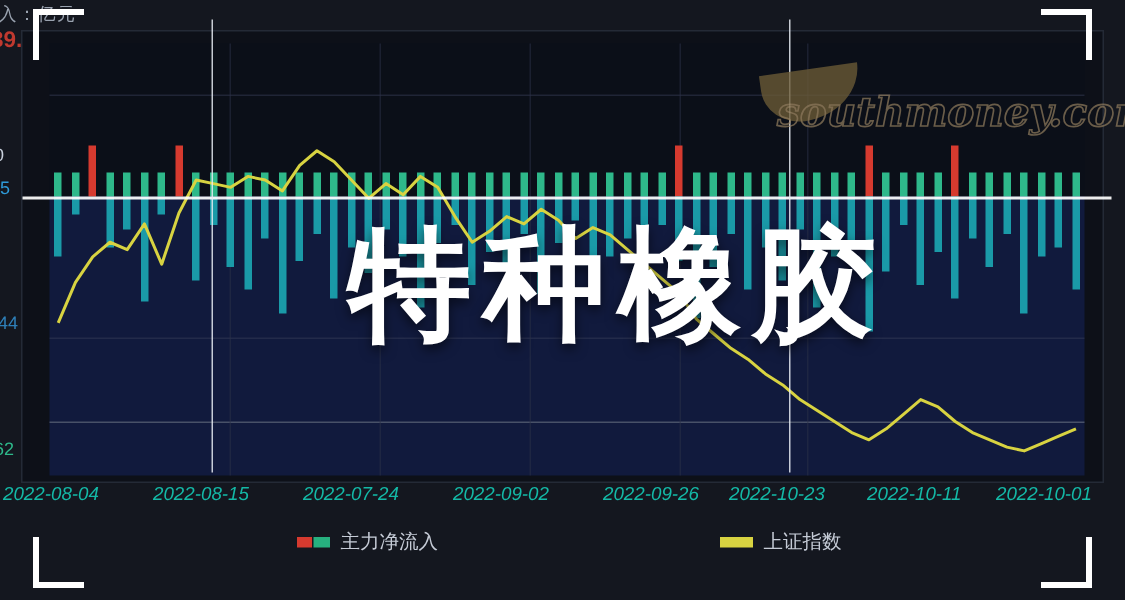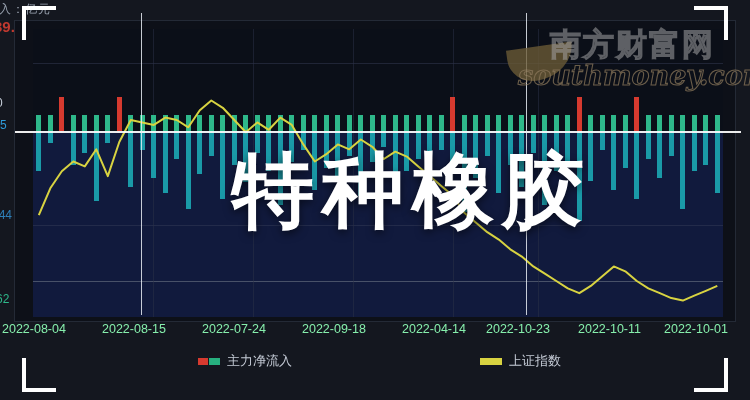--- a/index.html
+++ b/index.html
@@ -53,21 +53,21 @@
   .cross-v{position:absolute;top:-8px;height:302px;width:1px;background:#e8ecf3;opacity:.85;z-index:12;}
 
   .bars{position:absolute;left:0;top:0;width:100%;height:288px;}
   .bar{position:absolute;bottom:auto;}
 
   .svg-line{position:absolute;left:0;top:0;width:690px;height:288px;overflow:visible;}
 
   
   .ylab{position:absolute;font-size:12px;white-space:nowrap;z-index:14;}
   .xaxis{position:absolute;left:0;top:322px;width:750px;height:26px;}
-  .xtick{position:absolute;top:0;font-size:12.5px;color:#86efac;white-space:nowrap;}
+  .xtick{position:absolute;top:0;font-size:12.5px;color:#14b8a6;white-space:nowrap;font-style:italic;}
 
   
   .legend{position:absolute;left:0;top:352px;width:750px;height:26px;}
   .leg-item{position:absolute;top:0;display:flex;align-items:center;gap:7px;}
   .leg-mark{display:inline-block;width:22px;height:7px;position:relative;}
   .leg-mark.split::before{content:"";position:absolute;left:0;top:0;width:10px;height:7px;background:#d63a2f;}
   .leg-mark.split::after{content:"";position:absolute;left:11px;top:0;width:11px;height:7px;background:#27b07f;}
   .leg-mark.solid{background:#d8d341;}
   .leg-text{font-size:13px;color:#c5cbd6;}
 
@@ -252,41 +252,40 @@
 
   <div class="ylab" id="yl0" style="left:-4px;top:96px;color:#c9d1dc;">0</div>
   <div class="ylab" id="yl1" style="left:-10px;top:118px;color:#2e9ad8;">.25</div>
   <div class="ylab" id="yl2" style="left:-8px;top:208px;color:#2e7fb8;">644</div>
   <div class="ylab" id="yl3" style="left:-4px;top:292px;color:#2eb88a;">62</div>
 
   <div class="xaxis" id="xaxis">
       <div class="xtick" style="left: 2px;">2022-08-04</div>
       <div class="xtick" style="left: 102px;">2022-08-15</div>
       <div class="xtick" style="left: 202px;">2022-07-24</div>
-      <div class="xtick" style="left: 302px;">2022-09-18</div>
-      <div class="xtick" style="left: 402px;">2022-04-14</div>
+      <div class="xtick" style="left: 302px;">2022-09-02</div>
+      <div class="xtick" style="left: 402px;">2022-09-26</div>
       <div class="xtick" style="left: 486px;">2022-10-23</div>
       <div class="xtick" style="left: 578px;">2022-10-11</div>
       <div class="xtick" style="left: 664px;">2022-10-01</div>
     </div>
 
   <div class="legend" id="legend">
       <div class="leg-item" style="left: 198px;">
         <span class="leg-mark split"></span>
         <span class="leg-text">主力净流入</span>
       </div>
       <div class="leg-item" style="left: 480px;">
         <span class="leg-mark solid" style="background: rgb(216, 211, 65);"></span>
         <span class="leg-text">上证指数</span>
       </div>
     </div>
 
   <div class="watermark">
     <div class="wm-swoosh"></div>
-    <div class="wm-cn">南方财富网</div>
     <div class="wm-en">southmoney.com</div>
   </div>
 
   <div class="title-overlay">特种橡胶</div>
 
   <div class="bracket br-tl">
       <i class="h"></i>
       <i class="v"></i>
     </div>
   <div class="bracket br-tr">

